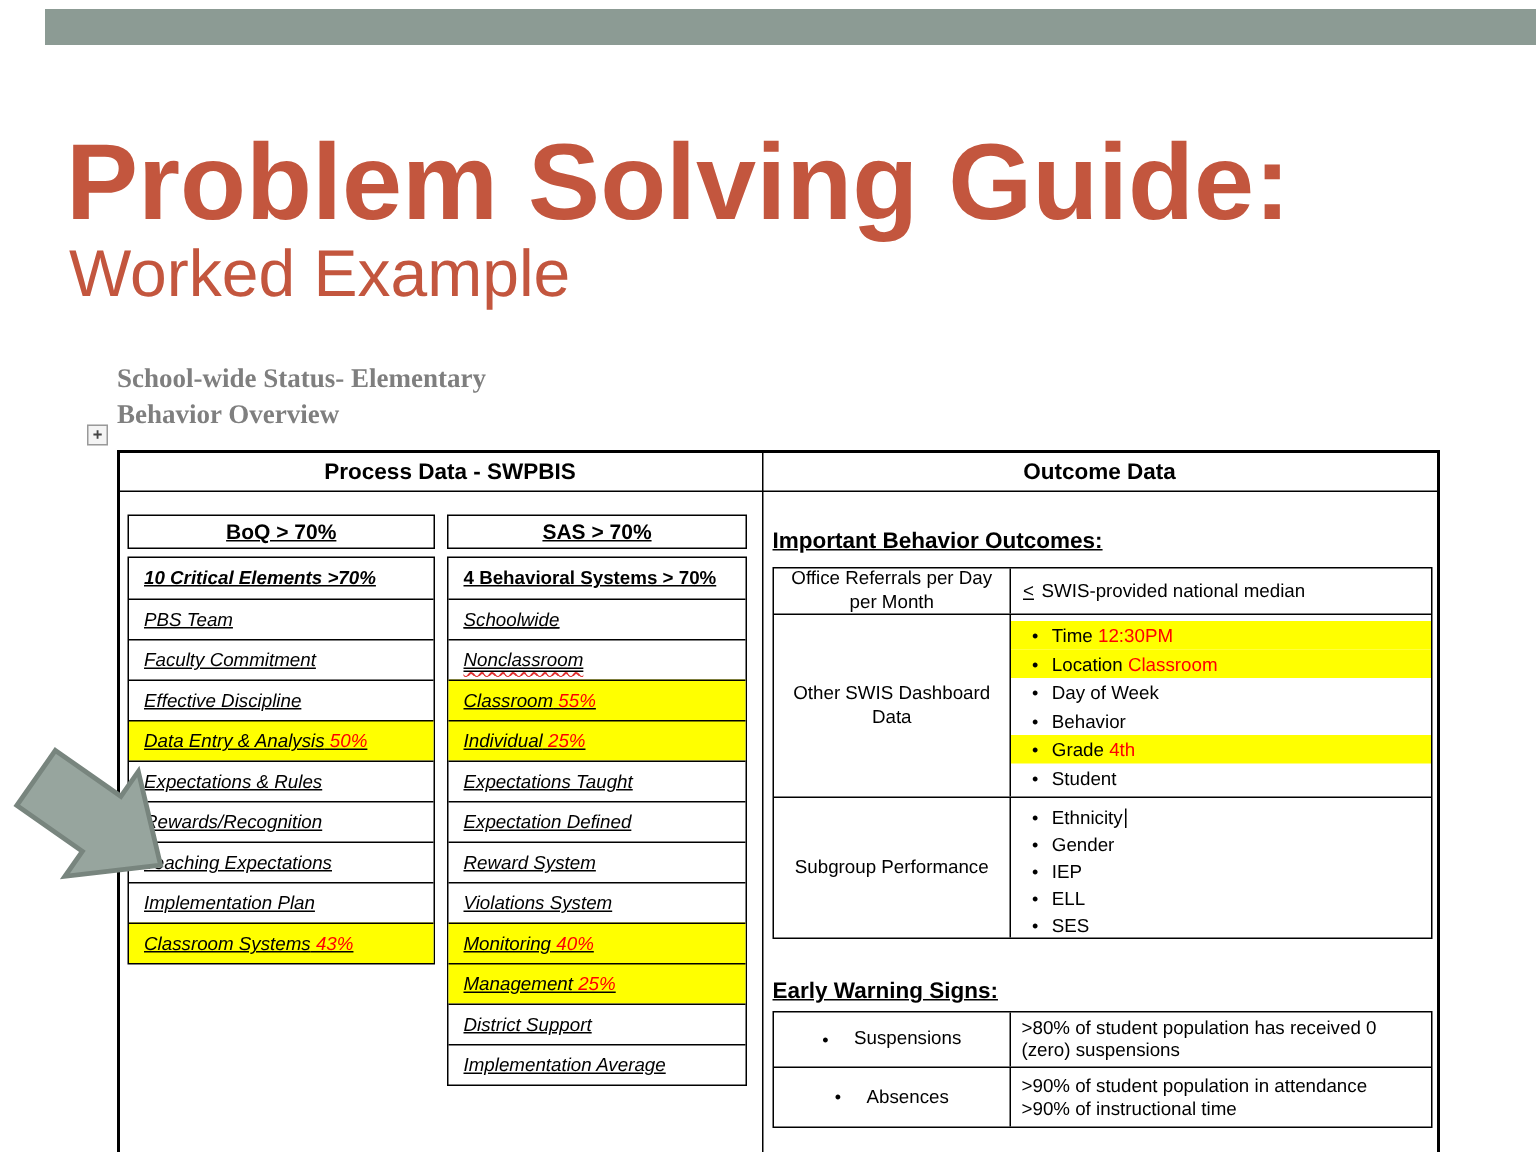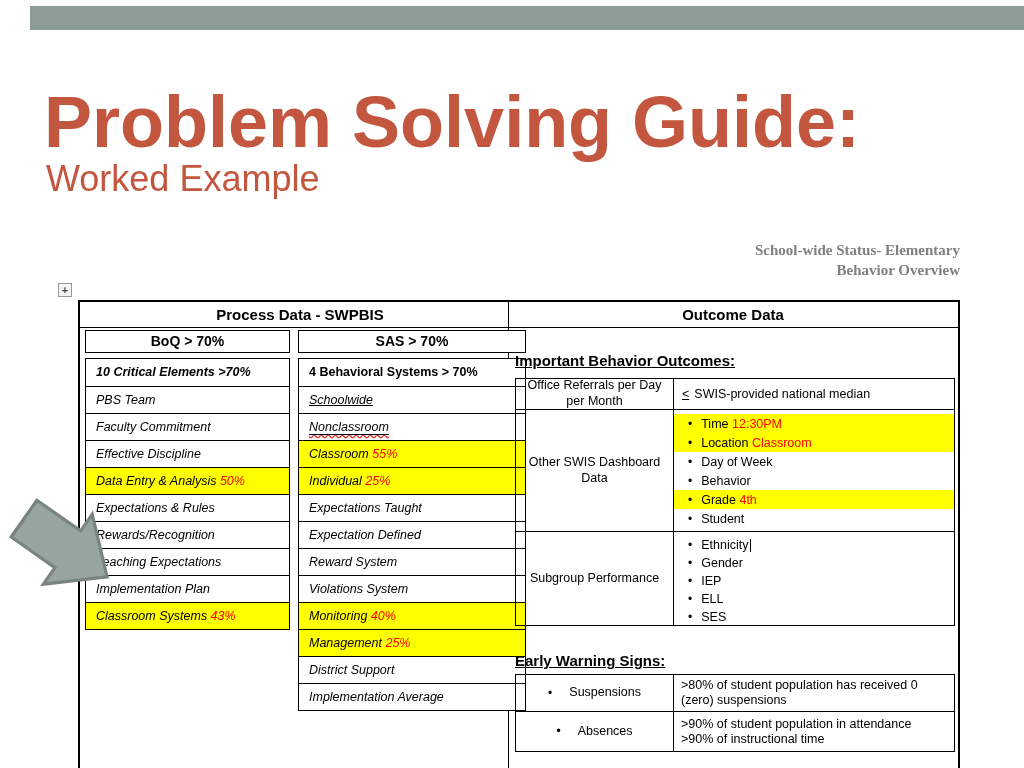--- a/index.html
+++ b/index.html
@@ -4,35 +4,35 @@
 <style>
   :root{
     --bar:#8c9b94; --accent:#c3563e; --hl:#ffff00; --red:#ff0000;
     --gray:#7f7f7f; --arrowf:#97a59e; --arrows:#78857e;
   }
   *{margin:0;padding:0;box-sizing:border-box;}
   html,body{width:1024px;height:768px;overflow:hidden;background:#fff;
     font-family:"Liberation Sans",sans-serif;color:#000;position:relative;}
   .topbar{position:absolute;top:6px;left:30px;right:0;height:24px;background:var(--bar);}
   .title{position:absolute;left:44px;top:85px;font-size:72px;font-weight:700;color:var(--accent);line-height:1.05;}
-  .subtitle{position:absolute;left:46px;top:158px;font-size:36px;font-weight:400;color:var(--accent);}
-  .docheading{position:absolute;left:78px;top:240px;width:882px;text-align:right;
-    font-family:"Liberation Serif",serif;font-weight:700;font-size:15px;color:var(--gray);line-height:1.35;}
+  .subtitle{position:absolute;left:46px;top:158px;font-size:44px;font-weight:400;color:var(--accent);}
+  .docheading{position:absolute;left:78px;top:240px;width:882px;text-align:left;
+    font-family:"Liberation Serif",serif;font-weight:700;font-size:18px;color:var(--gray);line-height:1.35;}
   .anchor{position:absolute;left:58px;top:283px;width:14px;height:14px;border:1px solid #999;background:#f4f4f4;
     font-size:11px;line-height:12px;text-align:center;color:#444;font-weight:700;}
   .bigtable{position:absolute;left:78px;top:300px;width:882px;height:520px;border:2px solid #000;background:#fff;}
   .thead{display:flex;height:26px;border-bottom:1px solid #000;font-weight:700;font-size:15px;}
   .thcell{line-height:25px;text-align:center;}
   .thcell.left{width:428px;padding-left:12px;}
   .thcell.right{flex:1;}
   .vdivider{position:absolute;left:428px;top:0;bottom:0;width:1px;background:#000;}
   
-  .subtab{position:absolute;top:28px;}
+  .subtab{position:absolute;top:41px;text-decoration:underline;}
   .subtab.boq{left:5px;width:205px;}
-  .subtab.sas{left:218px;width:228px;}
+  .subtab.sas{left:218px;width:200px;}
   .subhdr{height:23px;line-height:21px;border:1px solid #000;text-align:center;font-weight:700;font-size:14px;margin-bottom:5px;background:#fff;}
   .rows{border:1px solid #000;background:#fff;font-style:italic;font-size:12.5px;}
   .trow{height:27px;line-height:26px;padding:0 10px;border-top:1px solid #000;white-space:nowrap;overflow:hidden;}
   .rows .trow:first-child{border-top:none;}
   .trow.rh{font-weight:700;}
   .sasrows .trow.rh{font-style:normal;}
   .trow.hl{background:var(--hl);}
   .val{color:var(--red);}
   .ul{text-decoration:underline;}
   .wavy{text-decoration:underline wavy #e03131;text-underline-offset:3px;margin-top:32px;}

